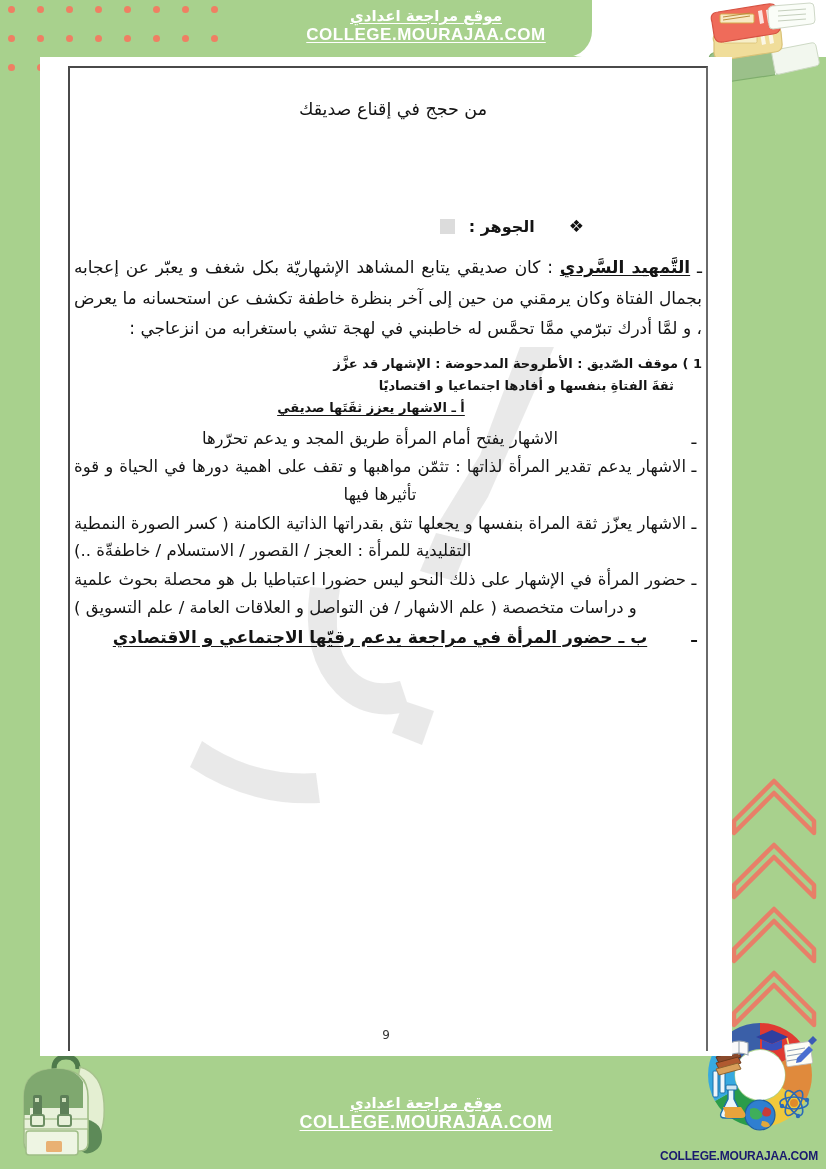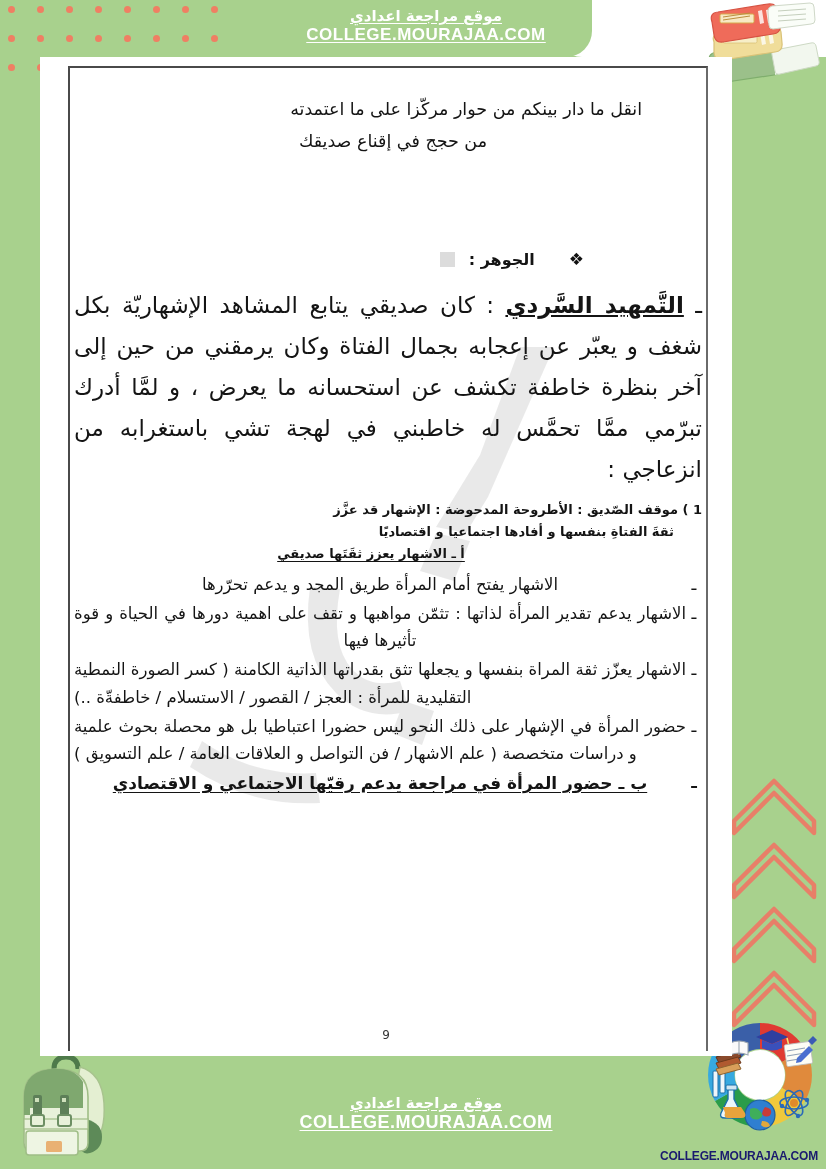--- a/index.html
+++ b/index.html
@@ -187,21 +187,21 @@
   .heading-sq {
     display:inline-block;
     width: 15px; height: 15px;
     background: #dcdcdc;
     margin-right: 14px;
     vertical-align: -2px;
   }
 
   
   .para {
-    font-size: 23px;
+    font-size: 17px;
     line-height: 1.78;
     text-align: justify;
     text-align-last: right;
     margin-bottom: 10px;
   }
   .para b { font-weight: 700; }
   .para .uline { text-decoration: underline; text-underline-offset: 2px; }
 
   
   .bold-block {
@@ -434,21 +434,20 @@
           <path d="M120 250 q-10 70 26 106 q30 30 74 18 l-10 -30 q-30 8 -48 -12 q-22 -24 -12 -80 z"></path>
           <path d="M214 364 l30 10 l-12 34 l-30 -12 z"></path>
           <path d="M0 430 q60 40 130 36 l-4 -30 q-62 4 -114 -32 z"></path>
         </g>
       </svg>
     </div>
 
     <div id="content">
 
       <div class="intro">
-        <span class="ln l1">انقل ما دار بينكم من حوار مركّزا على ما اعتمدته</span>
         <span class="ln l2">من حجج في إقناع صديقك</span>
       </div>
 
       <div class="gap"></div>
 
       <div class="heading-row">
         <span class="diamond-bullet">❖</span>
         <span class="heading-title">الجوهر :</span>
         <span class="heading-sq"></span>
       </div>

